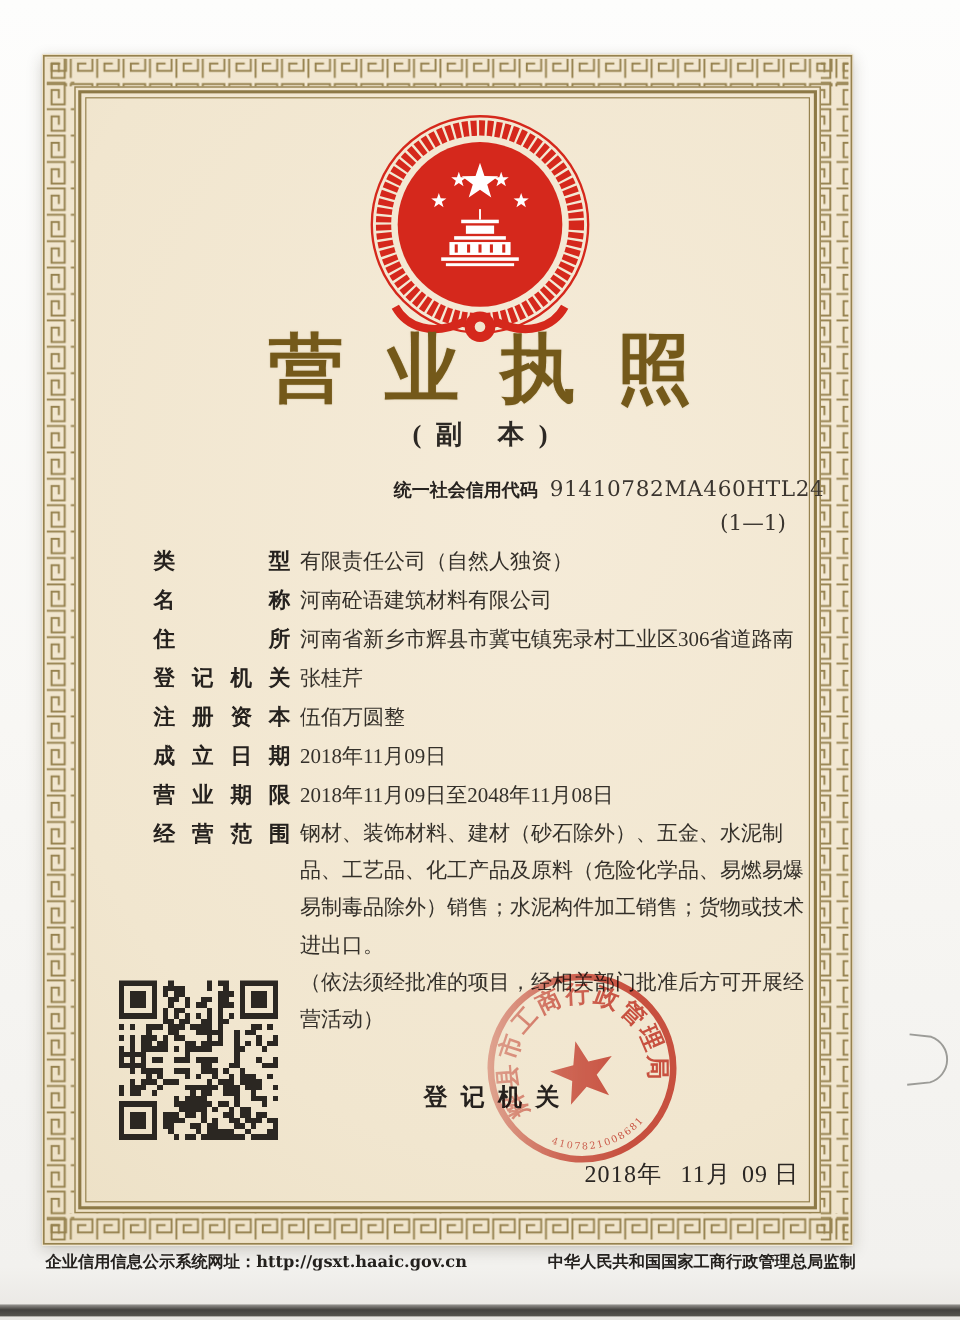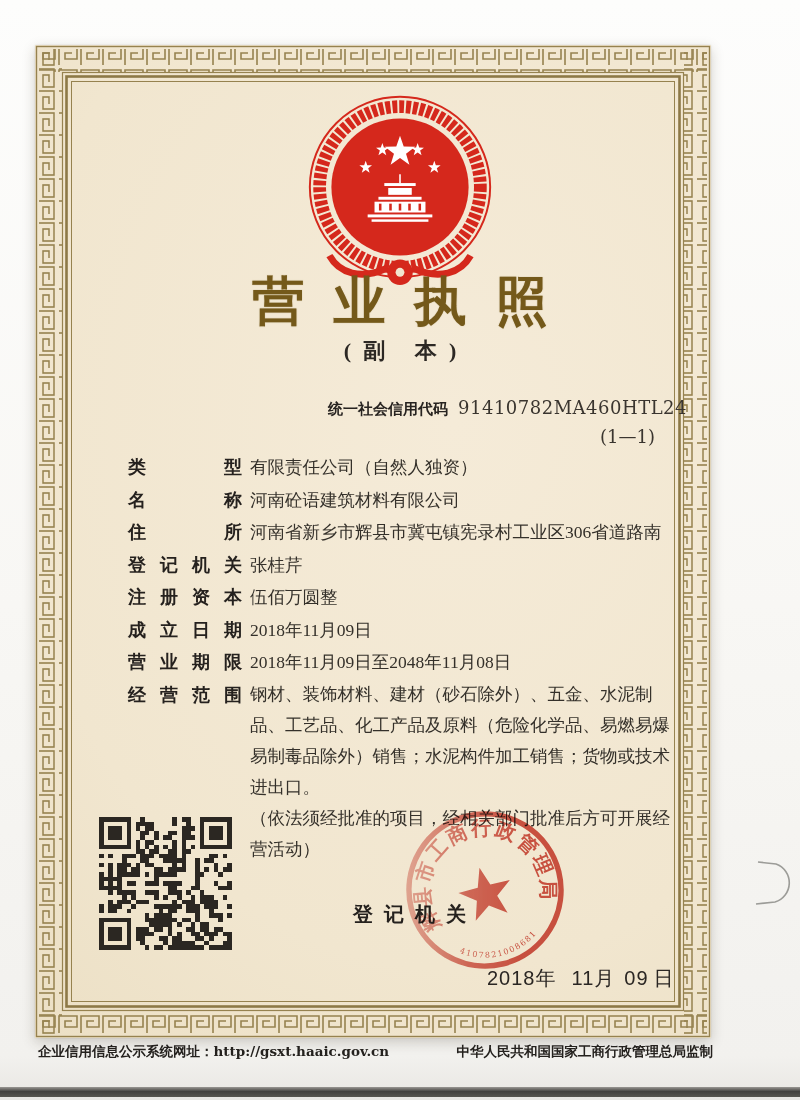--- a/index.html
+++ b/index.html
@@ -16,21 +16,21 @@
   .certificate{
     position:absolute;left:35px;top:45px;width:676px;height:993px;
     background:radial-gradient(130% 110% at 62% 38%, #f5ebd8 0%, #f1e6cf 50%, #e9dcbf 88%, #e2d3b2 100%);
     box-shadow:0 4px 12px rgba(60,50,30,.22), 0 0 2px rgba(0,0,0,.10);
   }
   .border-svg{position:absolute;left:0;top:0;}
   
   .head{position:absolute;left:27px;top:0;width:100%;text-align:center;}
   .emblem{margin-top:44px;}
   .title{
-    margin:-14px 0 0 0;font-size:52px;font-weight:bold;color:#74591a;
+    margin:-14px 0 0 0;font-size:62px;font-weight:bold;color:#74591a;
     letter-spacing:.56em;text-indent:.56em;white-space:nowrap;line-height:1.05;
     text-shadow:0 0 1px rgba(116,89,26,.5);
   }
   .subtitle{
     margin-top:6px;font-size:22px;font-weight:bold;color:#2c2824;
     letter-spacing:.55em;text-indent:.55em;
   }
   
   .code-line{position:absolute;right:24px;top:352px;white-space:nowrap;}
   .code-label{font-size:15px;font-weight:bold;color:#272320;}
@@ -52,21 +52,21 @@
     position:absolute;left:318px;top:856px;
     font-size:20px;font-weight:bold;color:#25211e;letter-spacing:11px;white-space:nowrap;
   }
   .seal{
     position:absolute;left:368px;top:763px;width:164px;height:164px;
     transform:rotate(-14deg);opacity:.92;mix-blend-mode:multiply;
     -webkit-mask-image:linear-gradient(105deg,rgba(0,0,0,.30) 0%,rgba(0,0,0,.85) 42%,#000 68%);
     mask-image:linear-gradient(105deg,rgba(0,0,0,.30) 0%,rgba(0,0,0,.85) 42%,#000 68%);
   }
   .date-line{position:absolute;left:452px;top:920px;font-size:20px;color:#2a2623;white-space:nowrap;}
-  .date-line .num{font-family:Liberation Sans, sans-serif;letter-spacing:1px;margin-top:32px;}
+  .date-line .num{font-family:Liberation Serif, serif;letter-spacing:1px;margin-top:32px;}
   .date-line .u1{margin-right:16px;}
   .date-line .u2{margin-right:10px;}
   
   .footer{position:absolute;left:0;top:1043px;width:800px;height:22px;font-size:13.5px;font-weight:bold;color:#24211e;}
   .footer-left{position:absolute;left:38px;top:0;}
   .footer-left .url{font-family:"DejaVu Serif","Liberation Serif",serif;font-weight:bold;}
   .footer-right{position:absolute;right:87px;top:0;}
   .bottom-edge{
     position:absolute;left:0;top:1087px;width:800px;height:10px;
     background:linear-gradient(180deg,#9a9894 0%,#43413e 45%,#57554f 100%);

